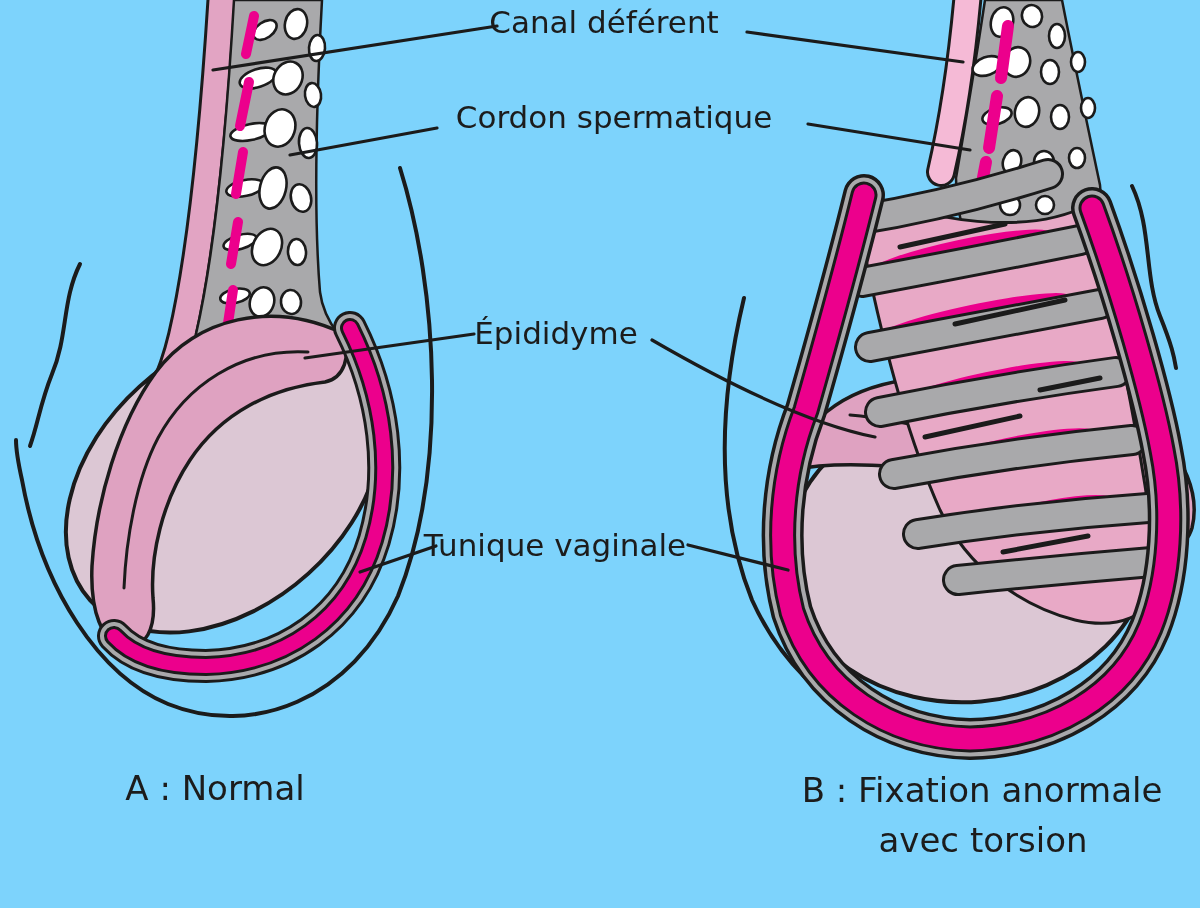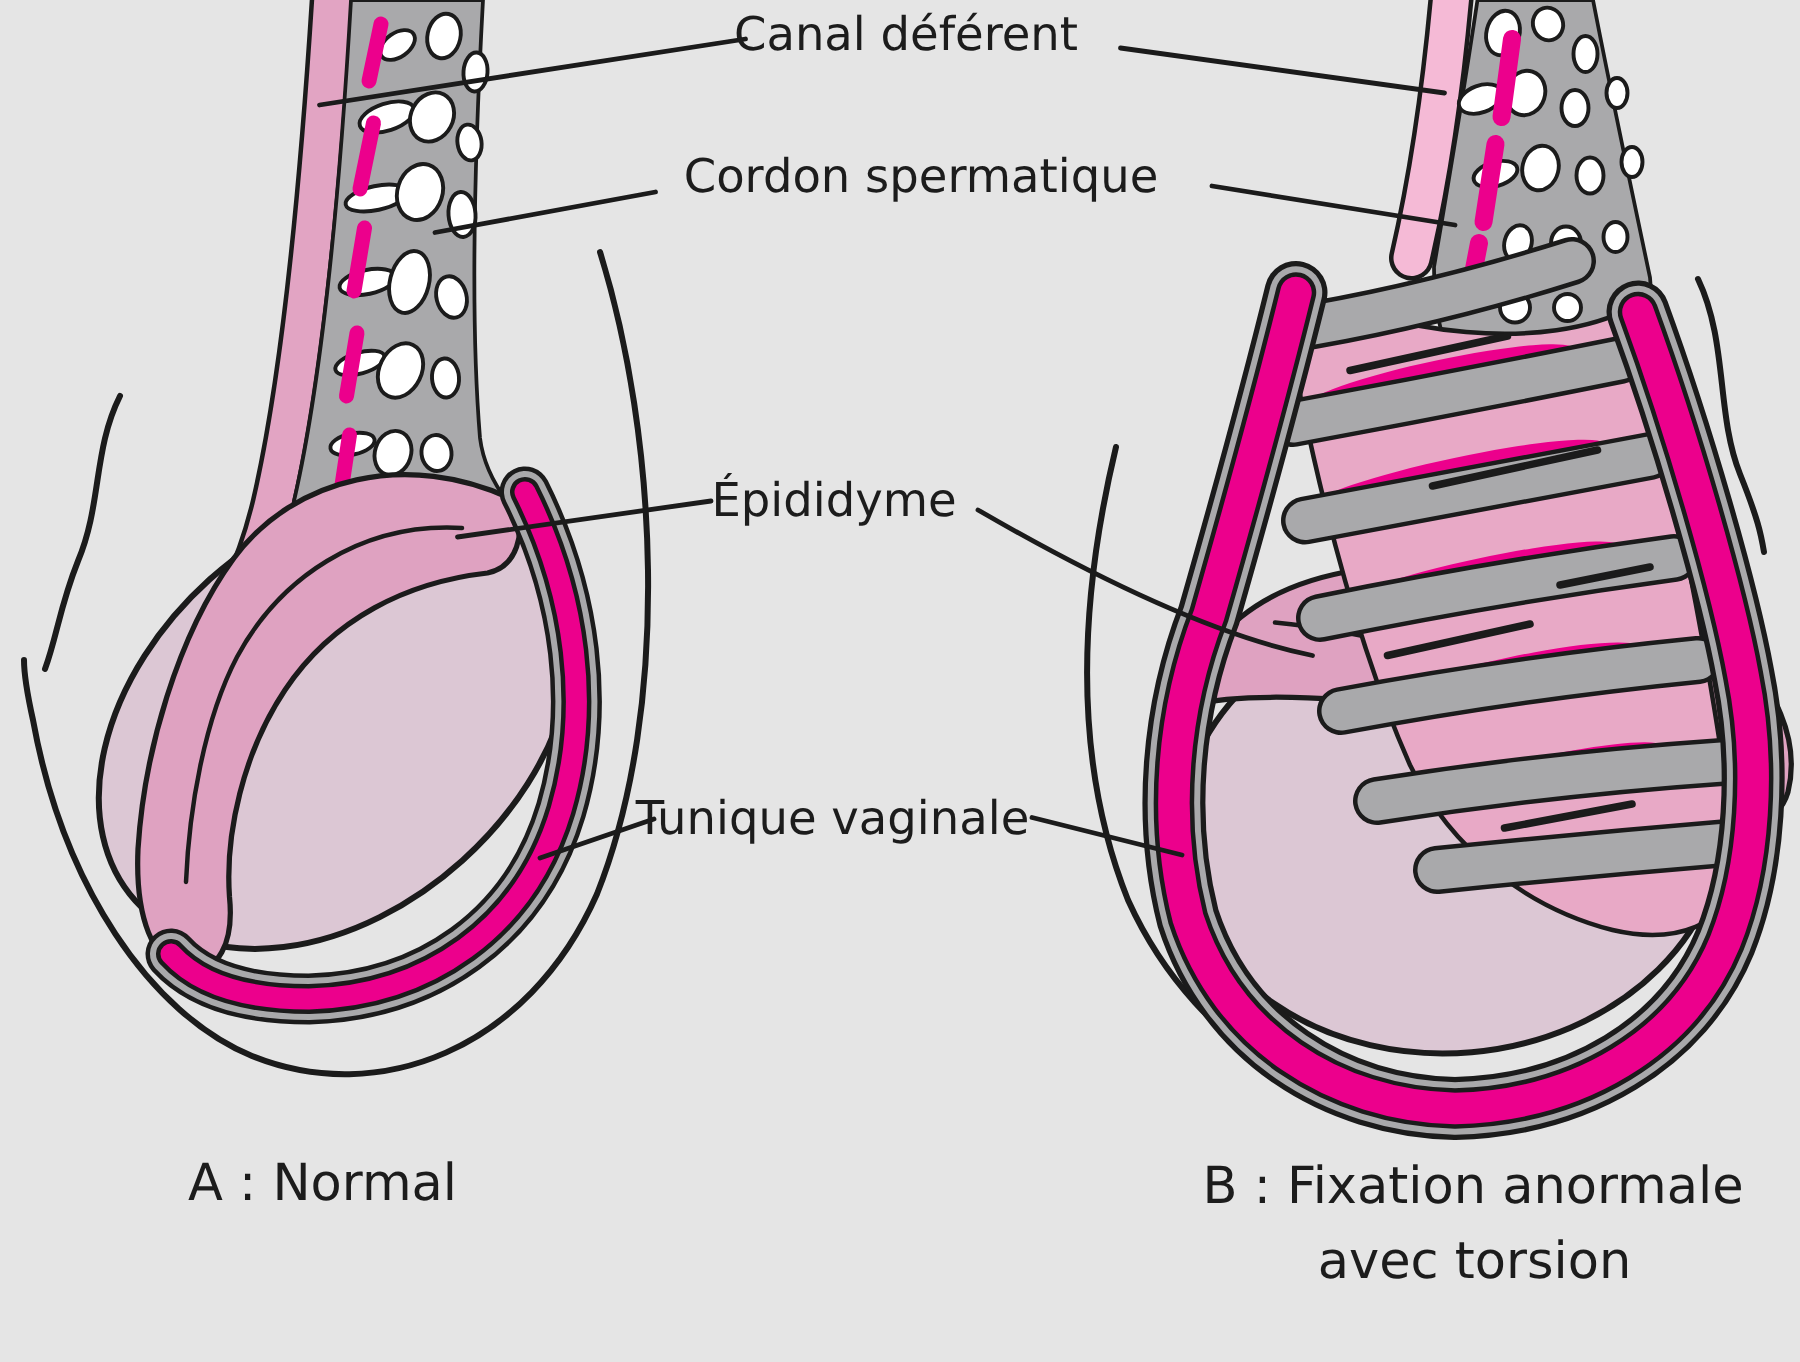--- a/index.html
+++ b/index.html
@@ -1,16 +1,16 @@
 <!DOCTYPE html>
 <html style="--magenta: #EC008C; --pink-band: #E2A4C3; --pale-band: #F5BAD6; --torsion-pink: #E8A9C6; --epididymis-pink: #DFA2C1; --testis-mauve: #DCC7D4; --cord-gray: #A9A9AB; --outline: #1B1B1B; --text: #1C1C1C; --background: #FFFFFF;"><head>
 <meta charset="utf-8">
 <style>
   html,body{margin:0;padding:0;background:#fff;}
-  .canvas{position:relative;width:1200px;height:908px;background:#e5e5e5;overflow:hidden;}
+  .canvas{position:relative;width:1200px;height:908px;background:#7dd3fc;overflow:hidden;}
   svg{display:block;}
 
   
   .outline{stroke:var(--outline);fill:none;stroke-width:4;stroke-linecap:round;}
   .leader{stroke:var(--outline);fill:none;stroke-width:3.2;stroke-linecap:round;}
   .mesh{fill:var(--cord-gray);stroke:var(--outline);stroke-width:2.5;}
   .blob{fill:#ffffff;stroke:var(--outline);stroke-width:2.6;}
   .dashA{stroke:var(--magenta);stroke-width:10;stroke-linecap:round;fill:none;}
   .dashB{stroke:var(--magenta);stroke-width:12;stroke-linecap:round;fill:none;}
   .testis{fill:var(--testis-mauve);stroke:var(--outline);stroke-width:4;}

